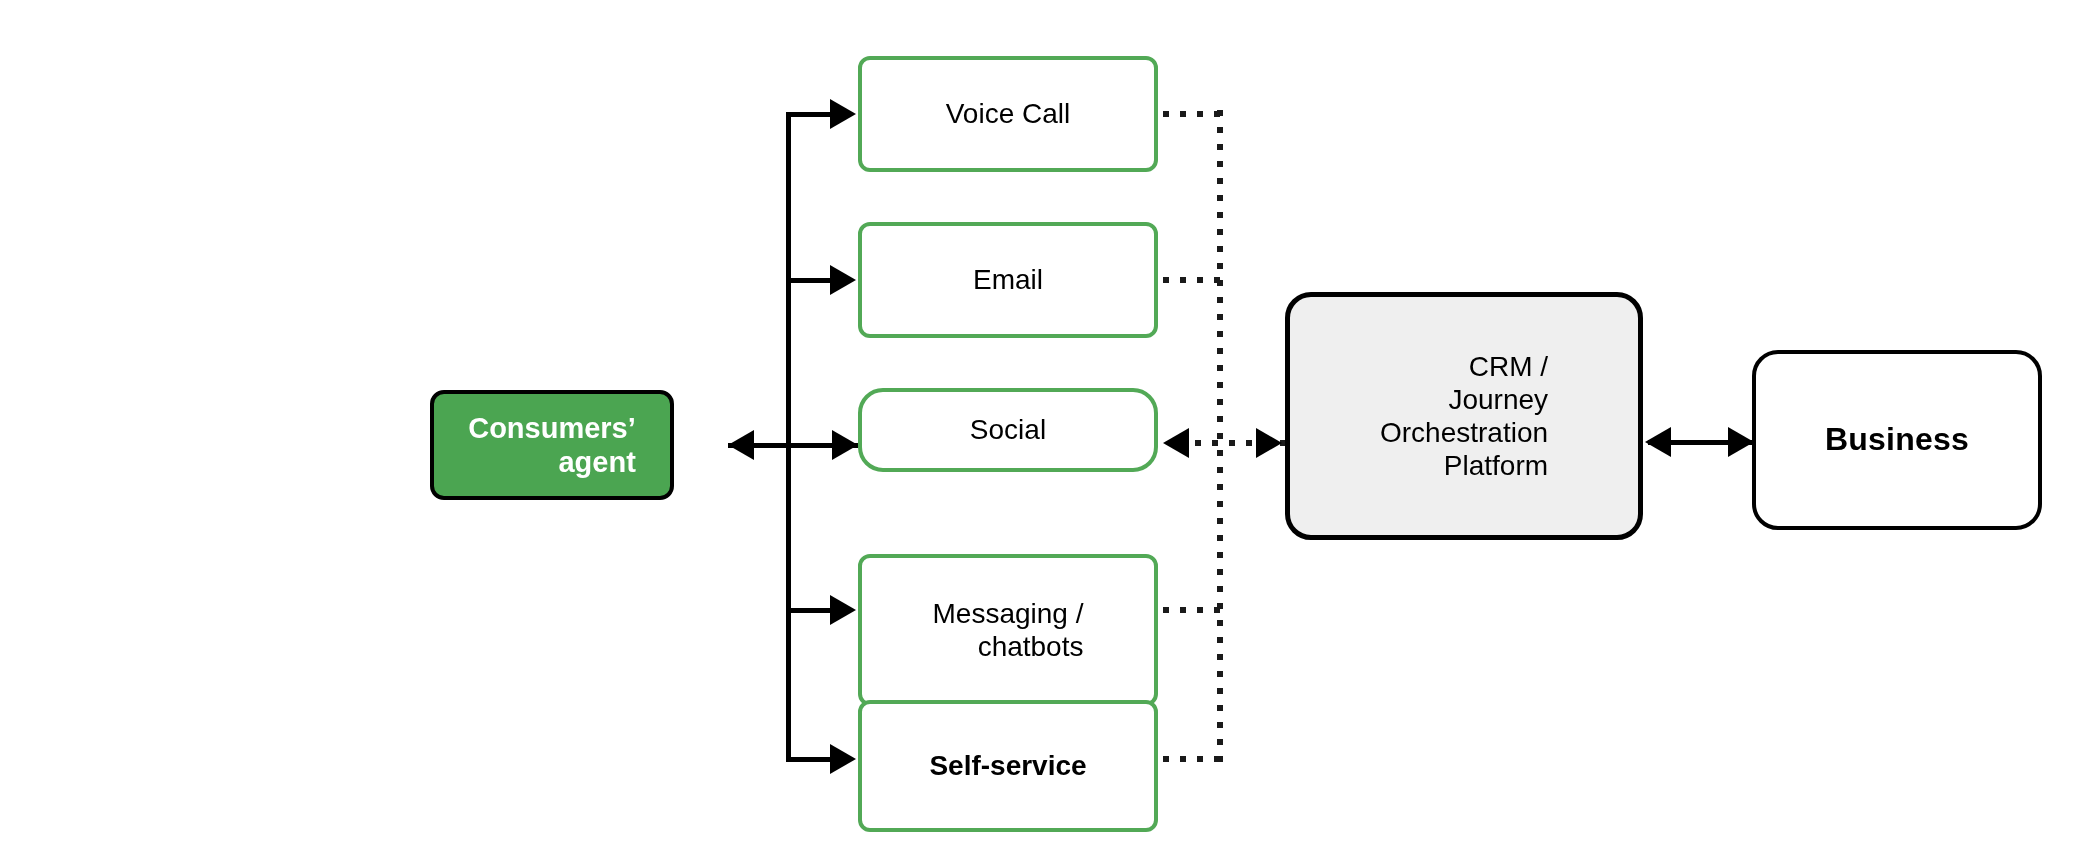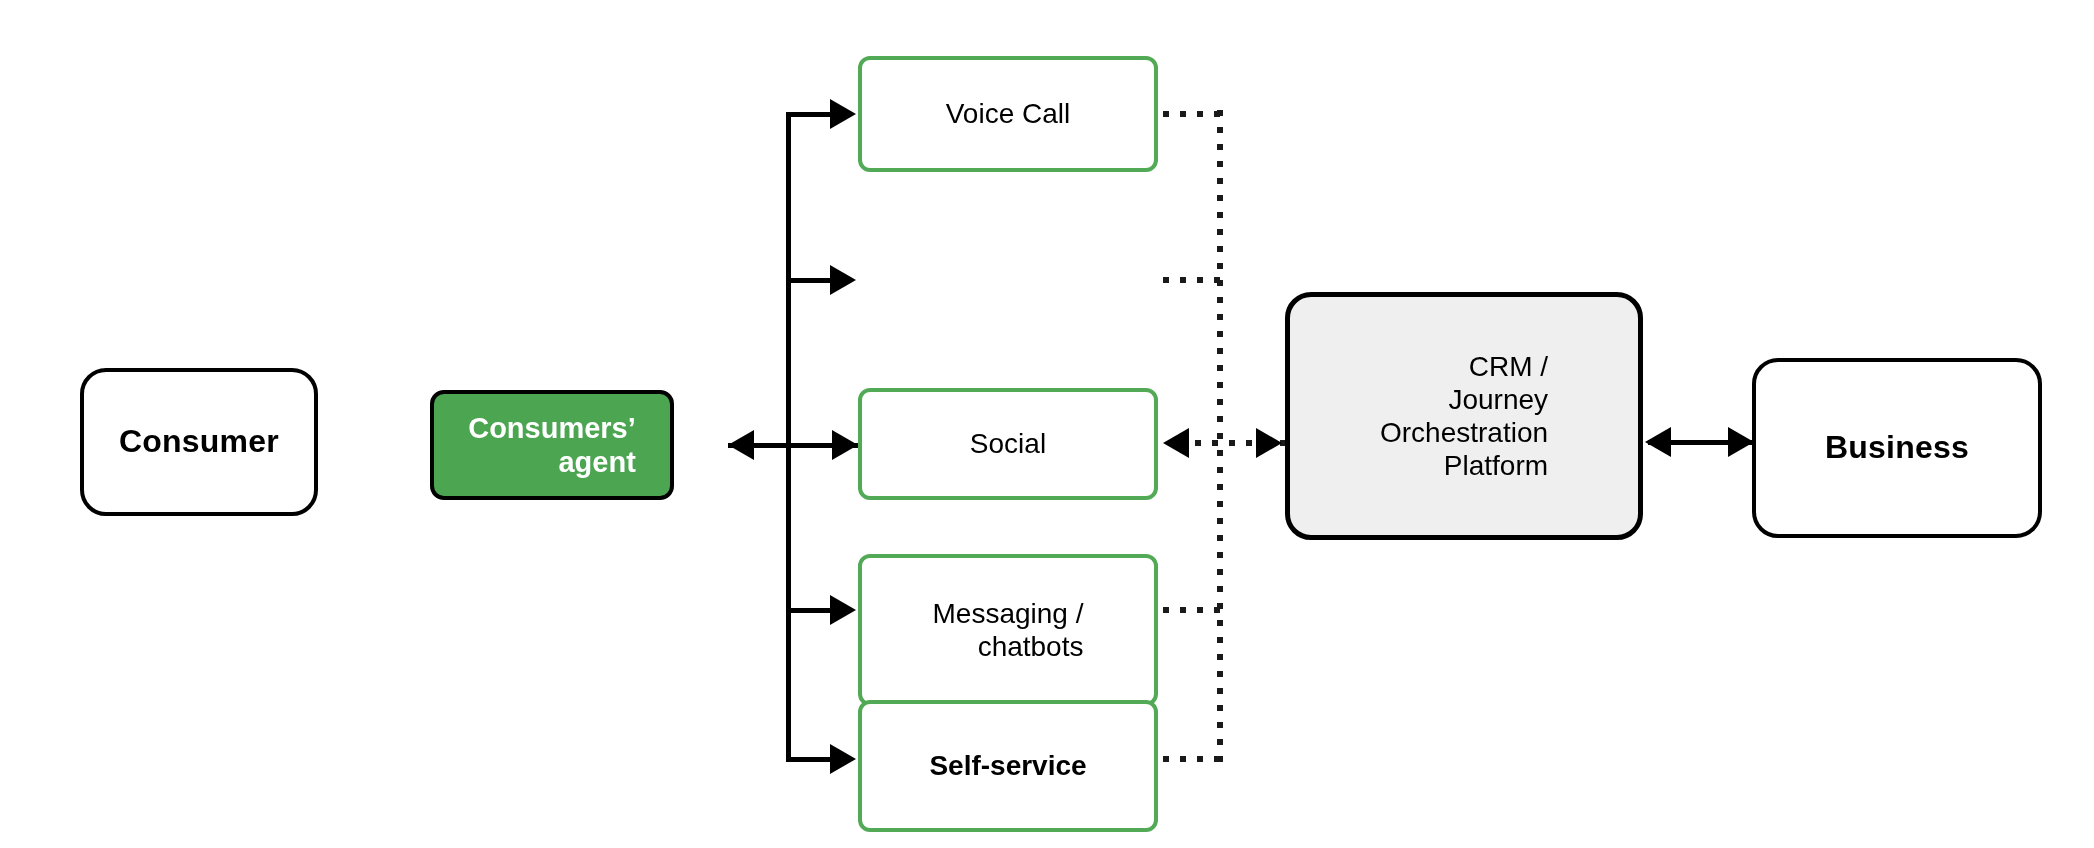--- a/index.html
+++ b/index.html
@@ -111,55 +111,55 @@
     border-top: 15px solid transparent;
     border-bottom: 15px solid transparent;
     border-right: 26px solid #000000;
   }
 </style>
 </head>
 <body>
 
 <div id="canvas">
 
-  <div class="node endpoint" style="left:80px; top:368px; width:238px; height:148px;">
-    <span class="label">Consumer</span>
-  </div>
 
   <div class="node agent-box" style="left:430px; top:390px; width:244px; height:110px;">
     <span class="label">Consumers’
 agent</span>
   </div>
 
   <div class="node channel" style="left:858px; top:56px; width:300px; height:116px;">
     <span class="label">Voice Call</span>
   </div>
 
+  <div class="node channel" style="left:858px; top:222px; width:300px; height:116px;">
+    <span class="label">Email</span>
+  </div>
 
-  <div class="node channel" style="left:858px; top:388px; width:300px; height:112px;">
+  <div class="node channel" style="left:858px; top:388px; width:300px; height:84px;border-radius:25px;">
     <span class="label">Social</span>
   </div>
 
   <div class="node channel" style="left:858px; top:554px; width:300px; height:152px;">
     <span class="label">Messaging /
 chatbots</span>
   </div>
 
   <div class="node channel" style="left:858px; top:700px; width:300px; height:132px;font-weight:bold;">
     <span class="label">Self-service</span>
   </div>
 
   <div class="node platform" style="left:1285px; top:292px; width:358px; height:248px;">
     <span class="label">CRM /
 Journey
 Orchestration
 Platform</span>
   </div>
 
-  <div class="node endpoint" style="left:1752px; top:350px; width:290px; height:180px;margin-top:8px;">
+  <div class="node endpoint" style="left:1752px; top:350px; width:290px; height:180px;">
     <span class="label">Business</span>
   </div>
 
   <div class="seg seg-v" style="left:786px; top:114px; height:648px;"></div>
 
   <div class="seg seg-h" style="left:728px; top:443px; width:130px;"></div>
   <div class="arrow arrow-left" style="left:728px; top:430px;"></div>
   <div class="arrow arrow-right" style="left:832px; top:430px;"></div>
 
   <div class="seg seg-h" style="left:786px; top:112px; width:46px;"></div>

